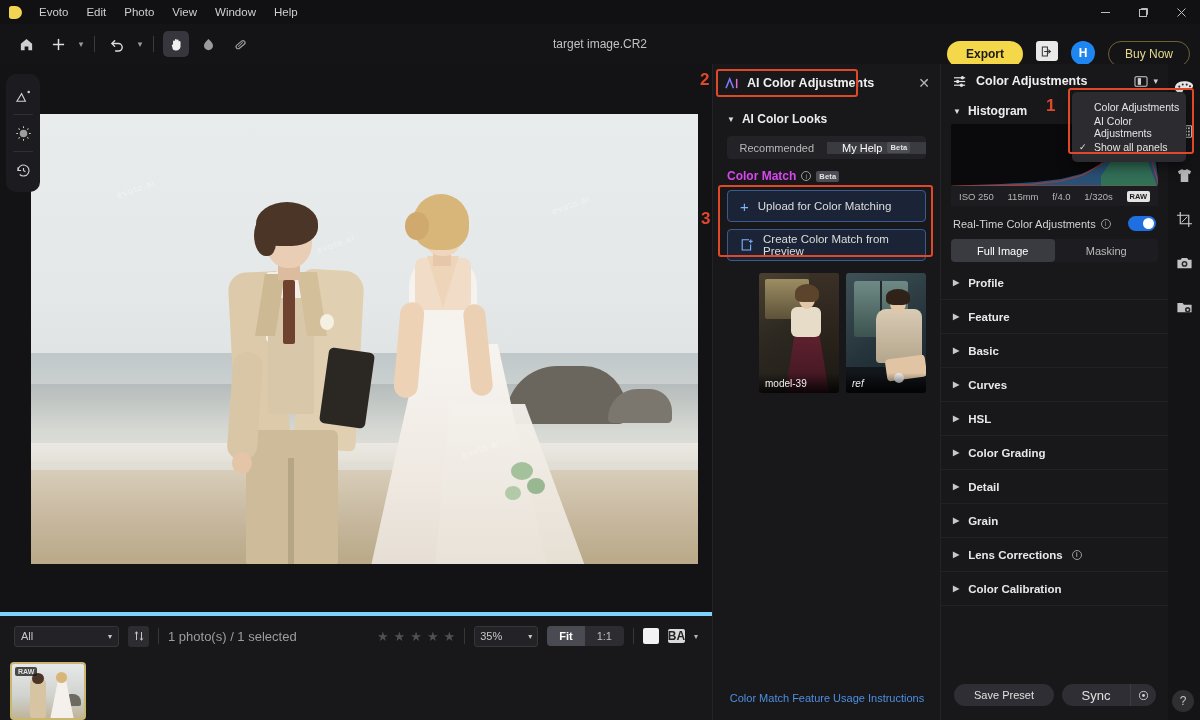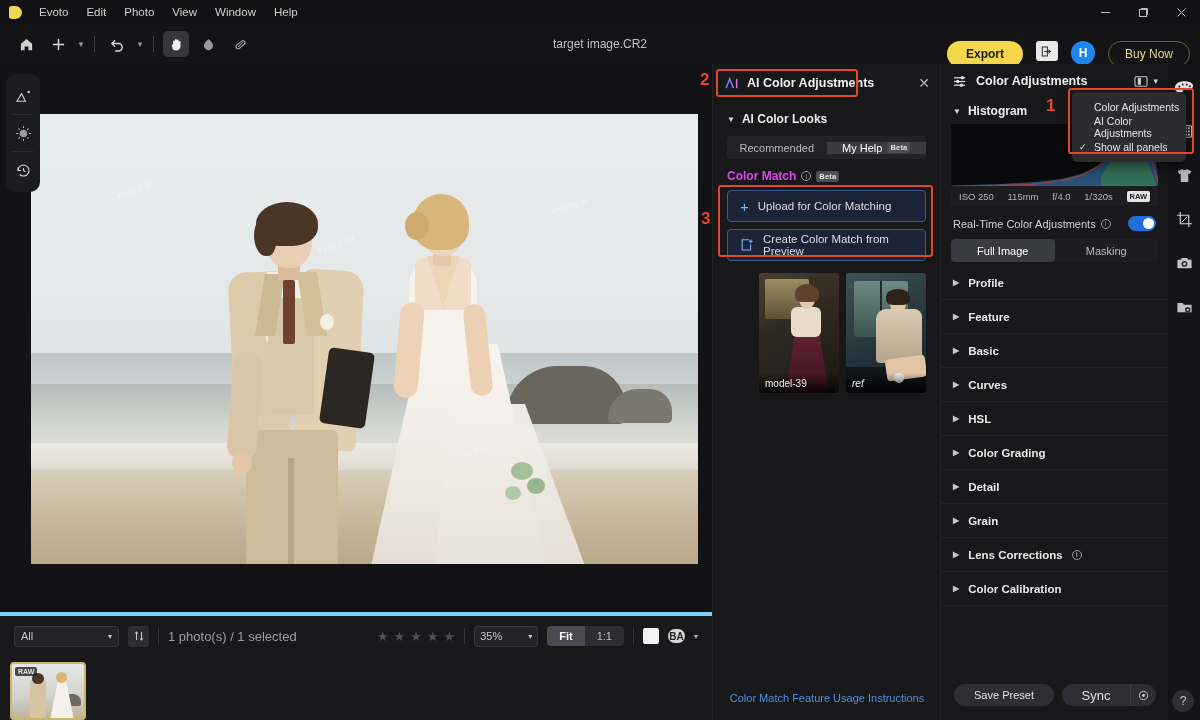--- a/index.html
+++ b/index.html
@@ -219,22 +219,22 @@
   .star { color:#4f4f55; font-size:13px; }
   .zoom-sel {
     width:64px; height:21px; background:#232327; border:1px solid #35353b;
     border-radius:3px; display:flex; align-items:center; justify-content:space-between;
     padding:0 5px; font-size:11px; color:#c7c7c7;
   }
   .fitgroup { display:flex; background:#2c2c31; border-radius:4px; overflow:hidden; }
   .fitbtn { padding:4px 12px; font-size:11px; color:#bfbfbf; }
   .fitbtn.on { background:#4a4a52; color:#fff; font-weight:bold; }
   .whitesq { width:16px; height:16px; background:#f2f2f2; border-radius:2px; }
-  .ba-box { width:17px; height:14px; background:#d9d9d9; color:#222; font-size:10px;
-    display:flex; align-items:center; justify-content:center; border-radius:7px; font-weight:bold; }
+  .ba-box { width:17px; height:14px; background:#d9d9d9; color:#222; font-size:12px;
+    display:flex; align-items:center; justify-content:center; border-radius:2px; font-weight:bold; }
   .thumbs { position:absolute; left:0; top:42px; width:712px; height:66px; padding:0 10px;
     display:flex; align-items:center; gap:8px; }
   .thumb {
     position:relative; width:76px; height:58px; border:2px solid #c9b770; border-radius:4px;
     overflow:hidden; background:#b9b3a4;
   }
   .thumb .mini-sky { position:absolute; inset:0; background:linear-gradient(#e6e9e8,#cfd2cd 60%,#c0b49a); }
   .thumb .mini-g { position:absolute; left:18px; top:14px; width:16px; height:40px;
     background:#d6c4a2; border-radius:6px 6px 2px 2px; }
   .thumb .mini-gh { position:absolute; left:20px; top:9px; width:12px; height:11px;

